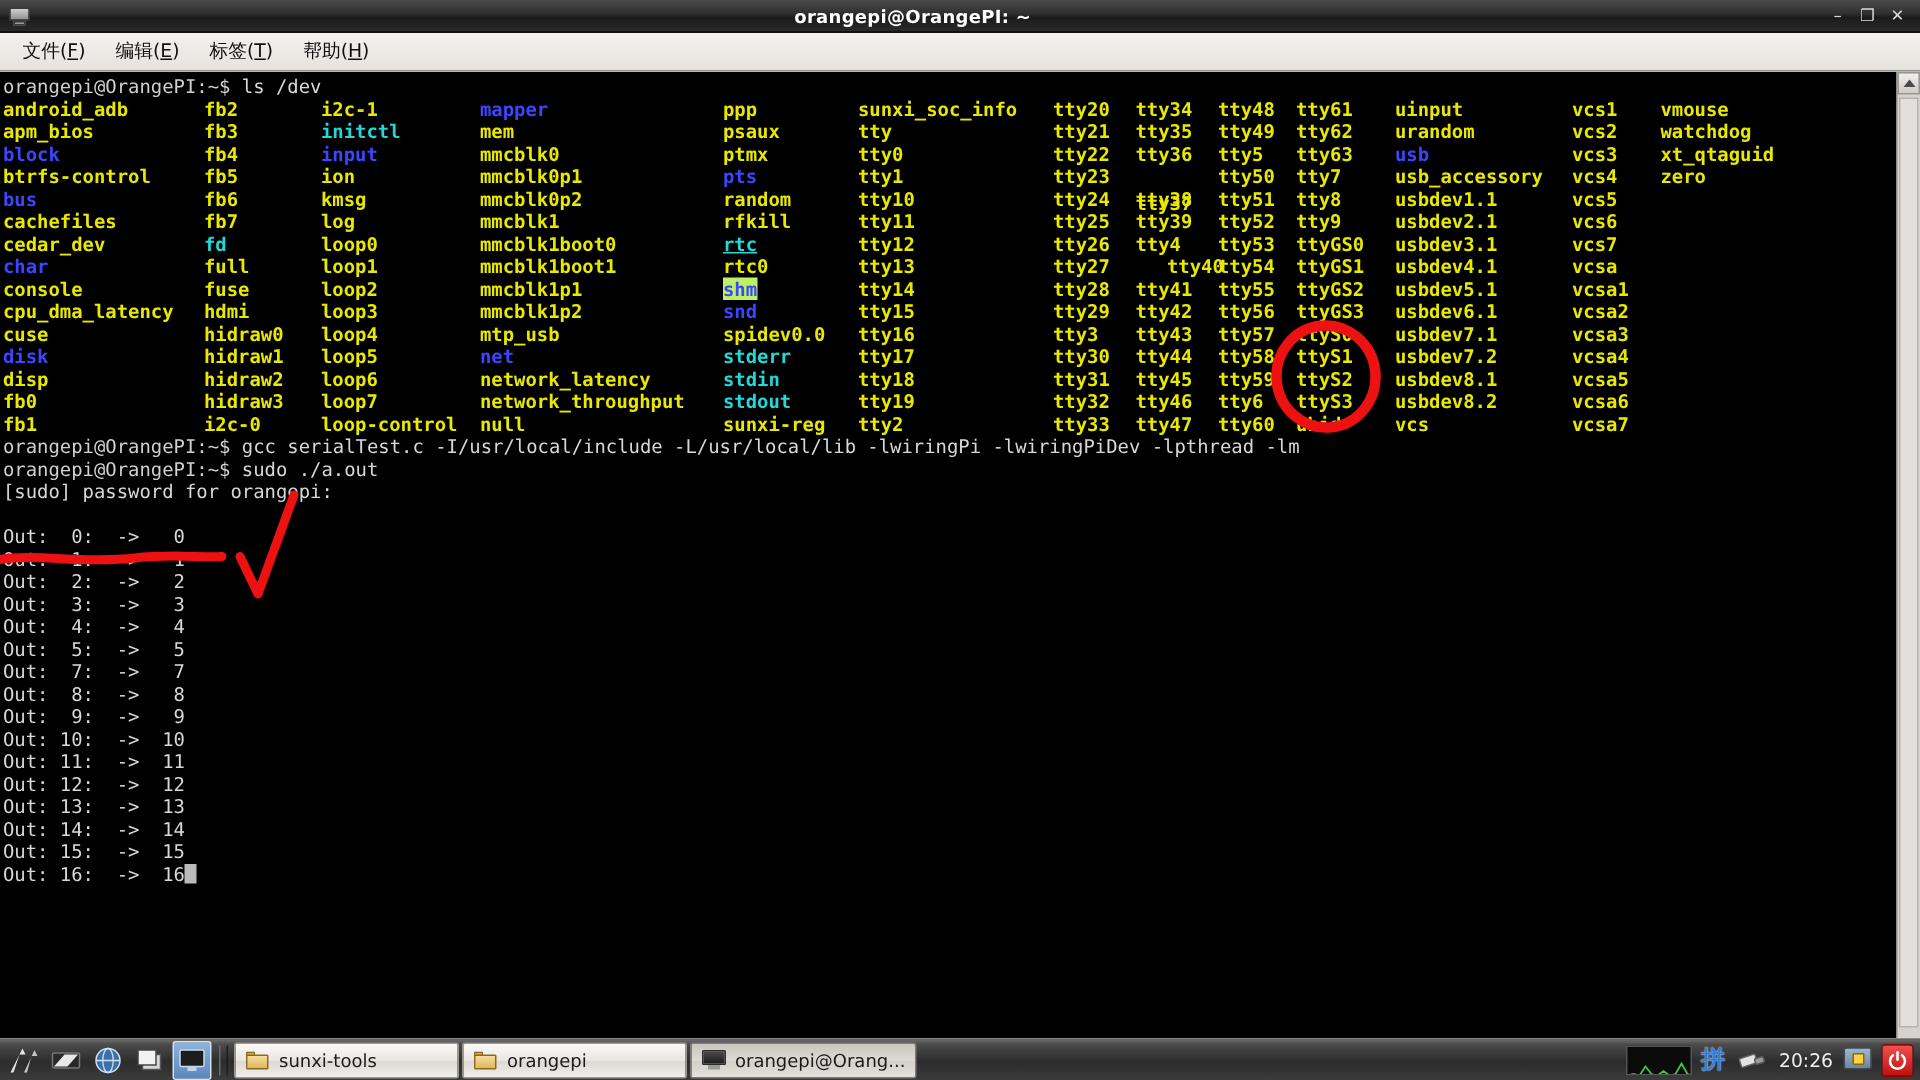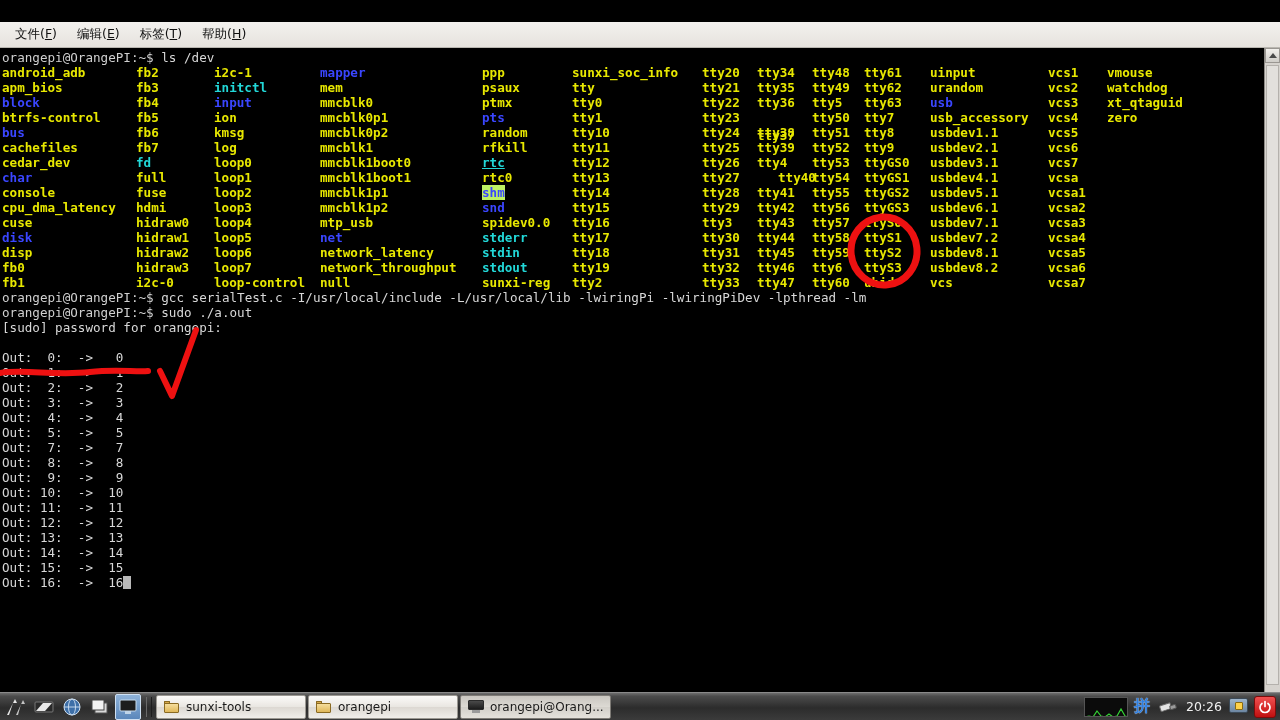--- a/index.html
+++ b/index.html
@@ -198,20 +198,30 @@
     background: linear-gradient(to bottom,#f05050,#c01010);
     border: 1px solid #7d0b0b;
     display:flex; align-items:center; justify-content:center;
   }
 </style>
 </head>
 <body>
 
 <div id="screen">
 
+  <div id="titlebar">
+    <div id="win-icon">
+      <div class="scr"></div>
+        <div class="base"></div>
+    </div>
+    <div id="title-text">orangepi@OrangePI: ~</div>
+    <div class="winbtn">–</div>
+    <div class="winbtn">❐</div>
+    <div class="winbtn">✕</div>
+  </div>
 
   <div id="menubar">
     <div class="menu-item">
       <span>文件(</span><span class="acc">F</span><span>)</span>
     </div>
     <div class="menu-item">
       <span>编辑(</span><span class="acc">E</span><span>)</span>
     </div>
     <div class="menu-item">
       <span>标签(</span><span class="acc">T</span><span>)</span>

